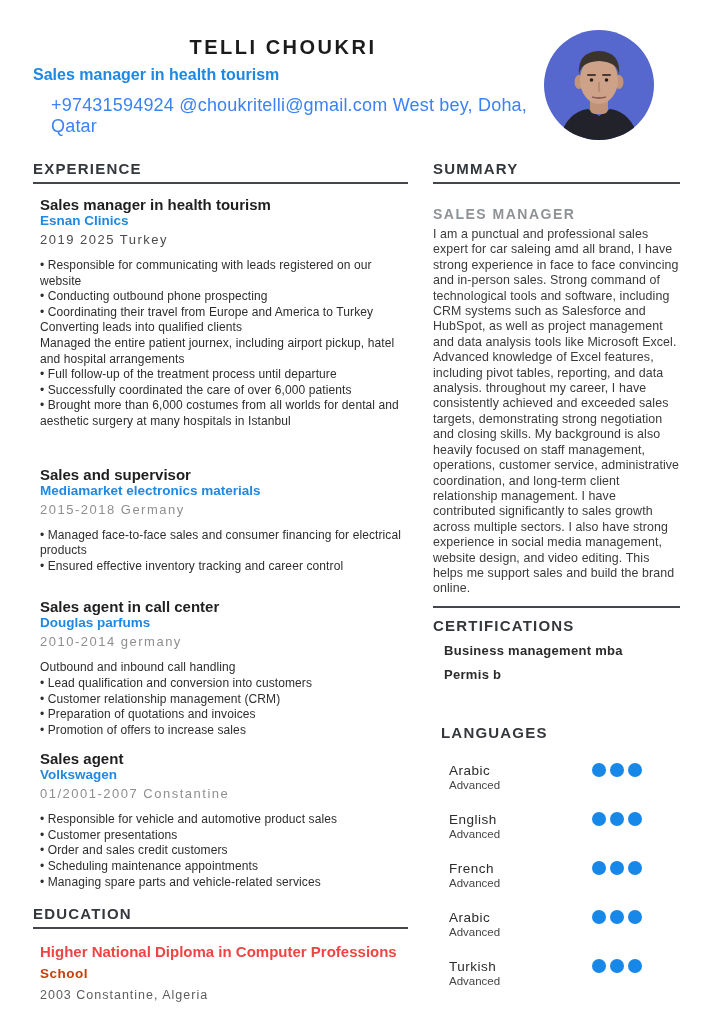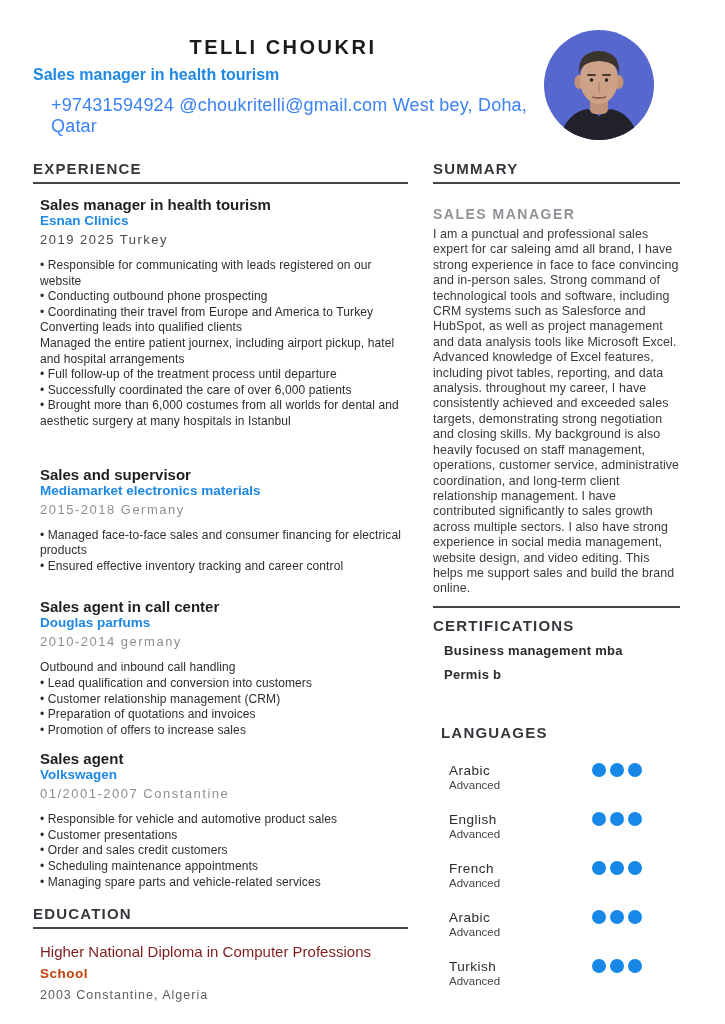--- a/index.html
+++ b/index.html
@@ -34,21 +34,21 @@
   .job:nth-of-type(3) { margin-bottom:11px; }
   .job-title { font-size:15px; font-weight:bold; color:#1f1f1f; }
   .job-company { font-size:13.5px; font-weight:bold; color:#1e88e5; margin-top:0; }
   .job-date { font-size:13px; color:#8f8f8f; letter-spacing:1.5px; margin-top:4px; }
   .job:nth-of-type(1) .job-date { color:#4b4b4b; }
   .job-bullets { margin-top:11px; }
   .bullet-line { font-size:12px; line-height:1.3; color:#2d2d2d; letter-spacing:0.1px; }
   
   .edu-section { margin-top:15px; }
   .edu-item { margin-top:14px; padding-left:7px; }
-  .edu-degree { font-size:15px; font-weight:normal; color:#7f1d1d; }
+  .edu-degree { font-size:15px; font-weight:bold; color:#ef4444; }
   .edu-school { font-size:13.5px; font-weight:bold; color:#c2410c; margin-top:6px; letter-spacing:0.5px; }
   .edu-date { font-size:12.5px; color:#5d5d5d; letter-spacing:1px; margin-top:7px; }
   
   .summary-sub { font-size:14px; font-weight:bold; letter-spacing:1.5px; color:#8f9296; margin-top:22px; }
   .summary-text { font-size:12.4px; line-height:15.4px; color:#3a3a3a; margin-top:5px; letter-spacing:0.1px; }
   .right-divider { border:none; border-top:2px solid #43474b; margin:9px 0 0 0; }
   
   .cert-section { margin-top:9px; }
   .cert-item { font-size:13px; font-weight:bold; color:#2b2b2b; margin-top:9px; padding-left:11px; letter-spacing:0.3px; }
   

